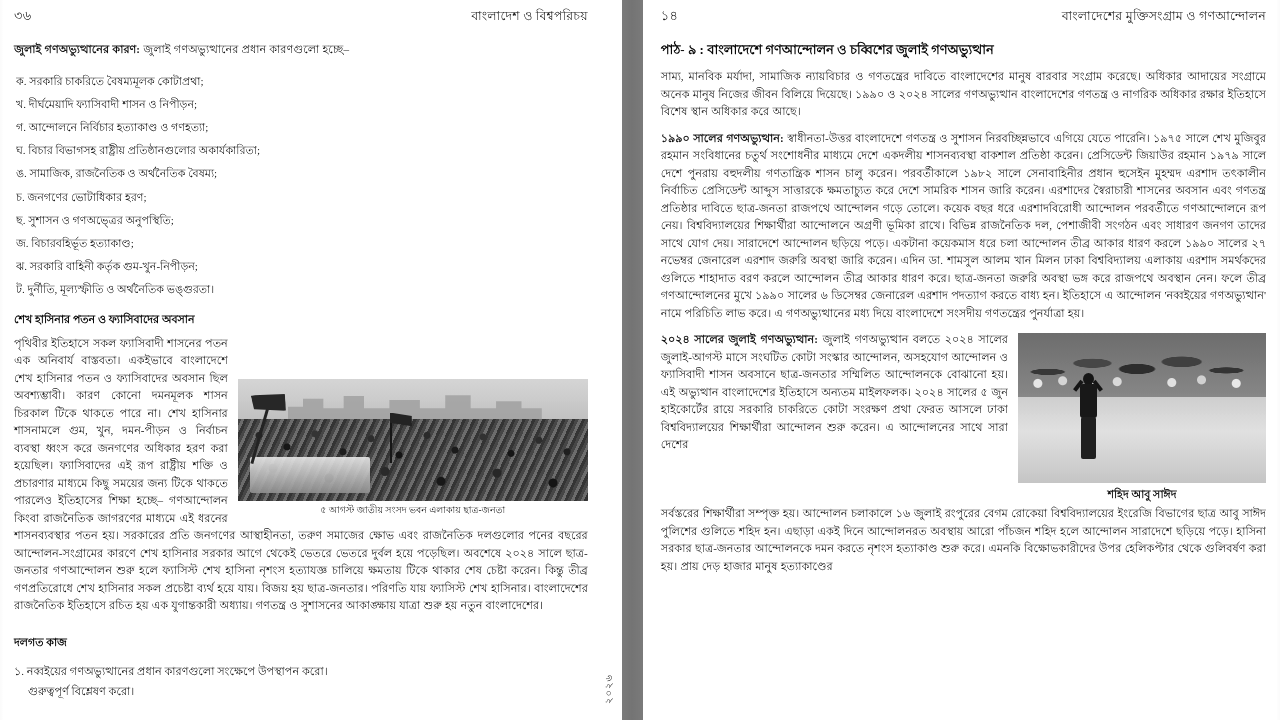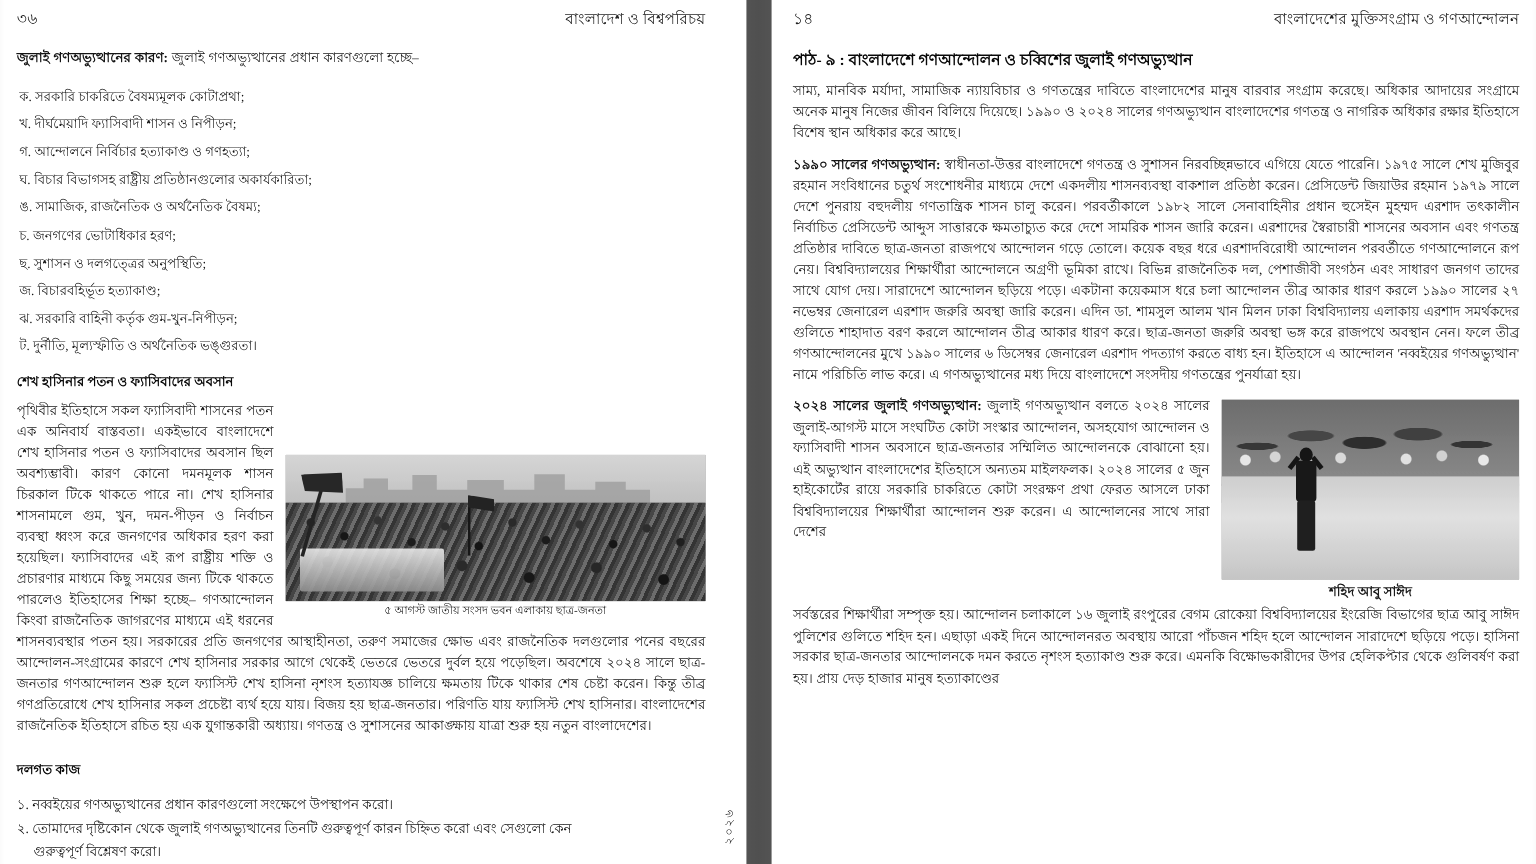--- a/index.html
+++ b/index.html
@@ -8,21 +8,21 @@
     width:1280px;height:720px;
     background:#ffffff;
     font-family:"Liberation Serif","DejaVu Serif",serif;
     overflow:hidden;
     position:relative;
   }
   
   .spread{
     position:absolute;inset:0;
     display:flex;
-    background:#0369a1;
+    background:#3b82f6;
     filter:grayscale(100%) contrast(108%);
     gap:21px;
   }
   .page{
     position:relative;
     height:720px;
     box-sizing:border-box;
     background:#fefefe;
   }
   .page-left{width:632px;padding:6px 34px 4px 14px;}
@@ -222,21 +222,21 @@
       <b>জুলাই গণঅভ্যুত্থানের কারণ:</b><span> জুলাই গণঅভ্যুত্থানের প্রধান কারণগুলো হচ্ছে–</span>
     </p>
 
     <ul class="list">
       <li>ক. সরকারি চাকরিতে বৈষম্যমূলক কোটাপ্রথা;</li>
       <li>খ. দীর্ঘমেয়াদি ফ্যাসিবাদী শাসন ও নিপীড়ন;</li>
       <li>গ. আন্দোলনে নির্বিচার হত্যাকাণ্ড ও গণহত্যা;</li>
       <li>ঘ. বিচার বিভাগসহ রাষ্ট্রীয় প্রতিষ্ঠানগুলোর অকার্যকারিতা;</li>
       <li>ঙ. সামাজিক, রাজনৈতিক ও অর্থনৈতিক বৈষম্য;</li>
       <li>চ. জনগণের ভোটাধিকার হরণ;</li>
-      <li>ছ. সুশাসন ও দলগত্ত্রের অনুপস্থিতি;</li>
+      <li>ছ. সুশাসন ও গণঅভ্ত্রের অনুপস্থিতি;</li>
       <li>জ. বিচারবহির্ভূত হত্যাকাণ্ড;</li>
       <li>ঝ. সরকারি বাহিনী কর্তৃক গুম-খুন-নিপীড়ন;</li>
       <li>ট. দুর্নীতি, মূল্যস্ফীতি ও অর্থনৈতিক ভঙ্গুরতা।</li>
     </ul>
 
     <h2 class="heading" style="margin-top:9px;">শেখ হাসিনার পতন ও ফ্যাসিবাদের অবসান</h2>
 
     <div class="clearfix">
       <figure class="figure fig-right" style="float:right;margin:44px 0 4px 10px;">
         <div class="photo">
@@ -254,21 +254,20 @@
 
       <p class="lead">পৃথিবীর ইতিহাসে সকল ফ্যাসিবাদী শাসনের পতন এক অনিবার্য বাস্তবতা। একইভাবে বাংলাদেশে শেখ হাসিনার পতন ও ফ্যাসিবাদের অবসান ছিল অবশ্যম্ভাবী। কারণ কোনো দমনমূলক শাসন চিরকাল টিকে থাকতে পারে না। শেখ হাসিনার শাসনামলে গুম, খুন, দমন-পীড়ন ও নির্বাচন ব্যবস্থা ধ্বংস করে জনগণের অধিকার হরণ করা হয়েছিল। ফ্যাসিবাদের এই রূপ রাষ্ট্রীয় শক্তি ও প্রচারণার মাধ্যমে কিছু সময়ের জন্য টিকে থাকতে পারলেও ইতিহাসের শিক্ষা হচ্ছে– গণআন্দোলন কিংবা রাজনৈতিক জাগরণের মাধ্যমে এই ধরনের শাসনব্যবস্থার পতন হয়। সরকারের প্রতি জনগণের আস্থাহীনতা, তরুণ সমাজের ক্ষোভ এবং রাজনৈতিক দলগুলোর পনের বছরের আন্দোলন-সংগ্রামের কারণে শেখ হাসিনার সরকার আগে থেকেই ভেতরে ভেতরে দুর্বল হয়ে পড়েছিল। অবশেষে ২০২৪ সালে ছাত্র-জনতার গণআন্দোলন শুরু হলে ফ্যাসিস্ট শেখ হাসিনা নৃশংস হত্যাযজ্ঞ চালিয়ে ক্ষমতায় টিকে থাকার শেষ চেষ্টা করেন। কিন্তু তীব্র গণপ্রতিরোধে শেখ হাসিনার সকল প্রচেষ্টা ব্যর্থ হয়ে যায়। বিজয় হয় ছাত্র-জনতার। পরিণতি যায় ফ্যাসিস্ট শেখ হাসিনার। বাংলাদেশের রাজনৈতিক ইতিহাসে রচিত হয় এক যুগান্তকারী অধ্যায়। গণতন্ত্র ও সুশাসনের আকাঙ্ক্ষায় যাত্রা শুরু হয় নতুন বাংলাদেশের।</p>
     </div>
 
     <h3 class="heading" style="margin-top:10px;margin-bottom:12px;">দলগত কাজ</h3>
     <ul class="tasks">
       <li>
         <span>১. নব্বইয়ের গণঅভ্যুত্থানের প্রধান কারণগুলো সংক্ষেপে উপস্থাপন করো।</span>
       </li>
       <li>
-        <span>২. তোমাদের দৃষ্টিকোন থেকে জুলাই গণঅভ্যুত্থানের তিনটি গুরুত্বপূর্ণ কারন চিহ্নিত করো এবং সেগুলো কেন</span>
         <span class="cont">গুরুত্বপূর্ণ বিশ্লেষণ করো।</span>
       </li>
     </ul>
 
     <div class="sidemark">২০২৬</div>
   </div>
 
   <div class="page page-right">
 
     <div class="runhead">

